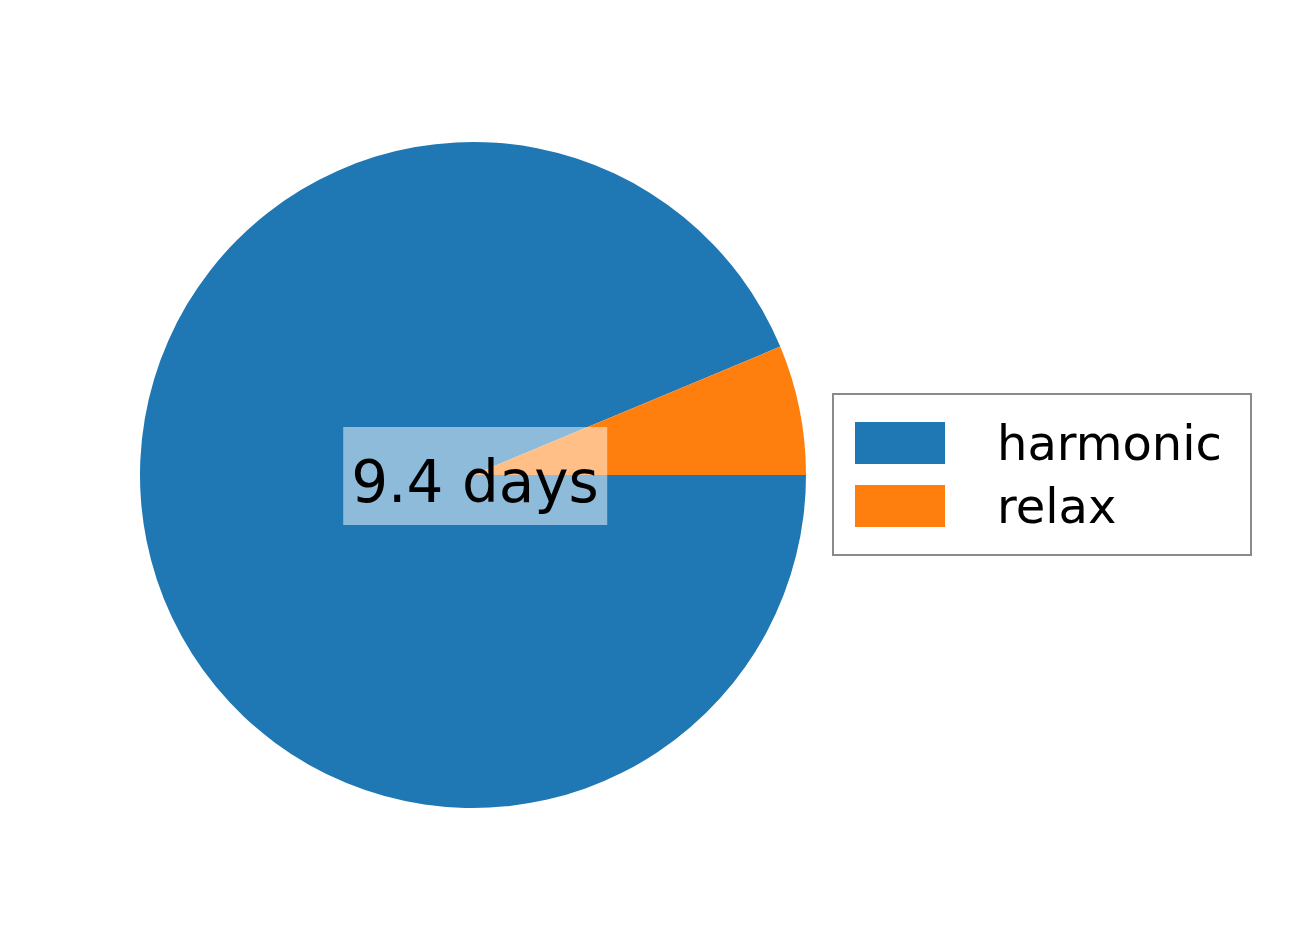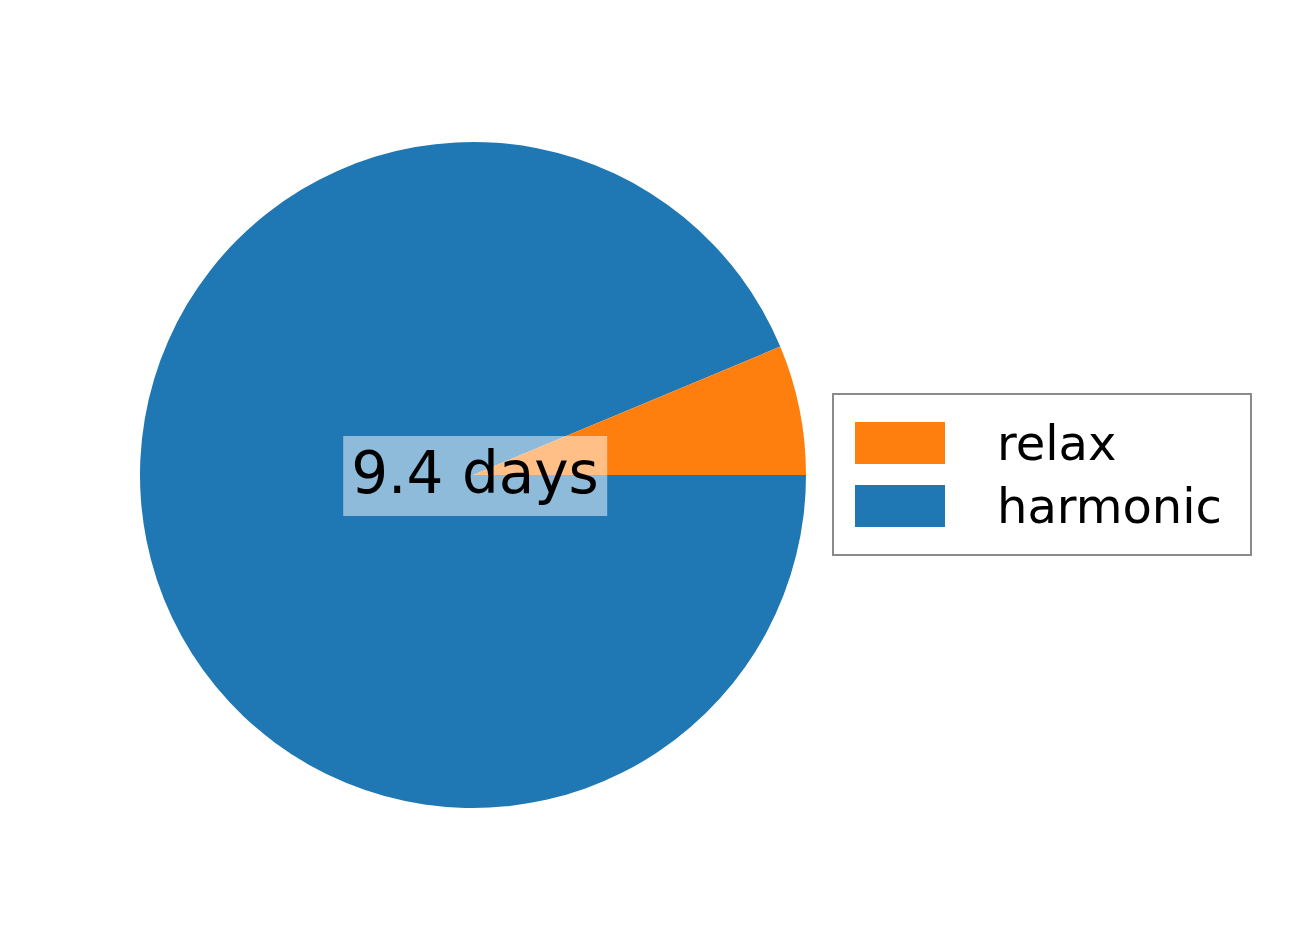--- a/index.html
+++ b/index.html
@@ -30,21 +30,21 @@
     top: 0;
   }
   
   .wedge-label {
     position: absolute;
     color: #000000;
     font-size: 58px;
     line-height: 1;
     white-space: nowrap;
     font-family: "DejaVu Sans", sans-serif;
-    padding: 8px 8px 14px 8px;
+    padding: 26px 8px 14px 8px;
     transform: translate(-50%, -50%);
   }
   
   #legend {
     position: absolute;
     box-sizing: border-box;
     background: #ffffff;
     border: 2px solid #8a8a8a;
     display: flex;
     flex-direction: column;
@@ -85,24 +85,24 @@
         </g>
     </svg>
 
     <div class="wedge-label" id="wedge-label-0" style="left: 475px; top: 476px; font-size: 58px; color: rgb(0, 0, 0); background: rgba(255, 255, 255, 0.5);">9.4 days</div>
 
   </div>
 
   <div id="legend" style="left: 832px; top: 393px; width: 420px; height: 163px; border-color: rgb(138, 138, 138); background: rgb(255, 255, 255);">
 
     <div class="legend-entry">
-      <span class="legend-swatch" id="legend-swatch-1" style="background: rgb(255, 127, 14);"></span>
-      <span class="legend-text">relax</span>
+      <span class="legend-swatch" id="legend-swatch-0" style="background: rgb(31, 119, 180);"></span>
+      <span class="legend-text">harmonic</span>
     </div>
 
     <div class="legend-entry">
-      <span class="legend-swatch" id="legend-swatch-0" style="background: rgb(31, 119, 180);"></span>
-      <span class="legend-text">harmonic</span>
+      <span class="legend-swatch" id="legend-swatch-1" style="background: rgb(255, 127, 14);"></span>
+      <span class="legend-text">relax</span>
     </div>
 
   </div>
 
 </div>
 
 </body></html>

